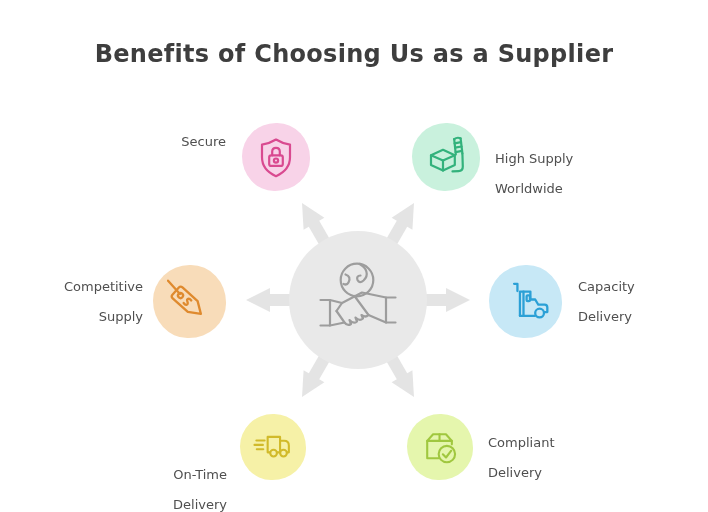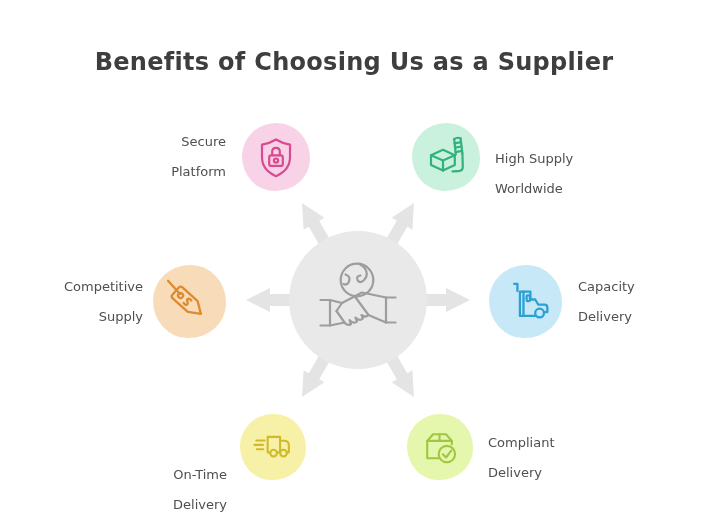--- a/index.html
+++ b/index.html
@@ -2,21 +2,21 @@
 <html style="--background: #ffffff; --title-text: #3e3e3e; --label-text: #4f4f4f; --hub-fill: #e9e9e9; --arrow-fill: #e4e4e4; --center-icon-stroke: #9d9d9d;"><head>
 <meta charset="utf-8">
 <style>
   html,body{margin:0;padding:0;background:#fff;}
   .canvas{
     position:relative; width:708px; height:512px; overflow:hidden;
     background:var(--background,#ffffff);
     font-family:"DejaVu Sans","Liberation Sans",sans-serif;
   }
   .title{
-    position:absolute; top:40px; left:0; right:0; margin:8px;
+    position:absolute; top:40px; left:0; right:0; margin:0;
     text-align:center; font-size:24px; font-weight:700;
     letter-spacing:0.3px; color:var(--title-text,#3e3e3e);
   }
   
   .bubble{
     position:absolute; display:flex; align-items:center; justify-content:center;
     background:var(--fill,#eee);
     border-radius:51% 49% 52% 48% / 50% 52% 48% 52%;
   }
   .bubble svg{ fill:none; stroke:var(--stroke,#888); stroke-width:2.2;
@@ -94,21 +94,20 @@
       <path d="M-21.5 5 L-13.5 16.5 Q-10.5 20.5 -7 18 L-8.5 14 Q-4.5 18.5 -1 15.5 L-2.5 11.5 Q1.5 15.5 5 12.5 L3.5 9 Q7.5 12 10.5 9"></path>
       <path d="M-3.5 -10 L10.5 9 L28 16.5"></path>
       <path d="M-28 -6 L-16 -3"></path>
       <path d="M-28 19.5 L-13.5 16.5"></path>
     </g>
   </svg>
 
   <div class="node" id="n0" style="--fill: #f8d3e8; --stroke: #d94a90;">
     <div class="label align-r">
       <span>Secure</span>
-      <span>Platform</span>
     </div>
     <div class="bubble">
       <svg width="44" height="44" viewBox="0 0 44 44">
         <path d="M22 4.5 C26.5 7.3 31.5 9 36 9.6 V22.3 C36 31.4 30.6 37.4 22 41.2 C13.4 37.4 8 31.4 8 22.3 V9.6 C12.5 9 17.5 7.3 22 4.5 Z"></path>
         <path d="M18.2 20.3 V16.6 C18.2 14.3 19.9 12.8 22 12.8 C24.1 12.8 25.8 14.3 25.8 16.6 V20.3"></path>
         <rect x="15.2" y="20.3" width="13.6" height="10.6" rx="2"></rect>
         <circle cx="22" cy="25.6" r="2.1"></circle>
       </svg>
     </div>
   </div>

